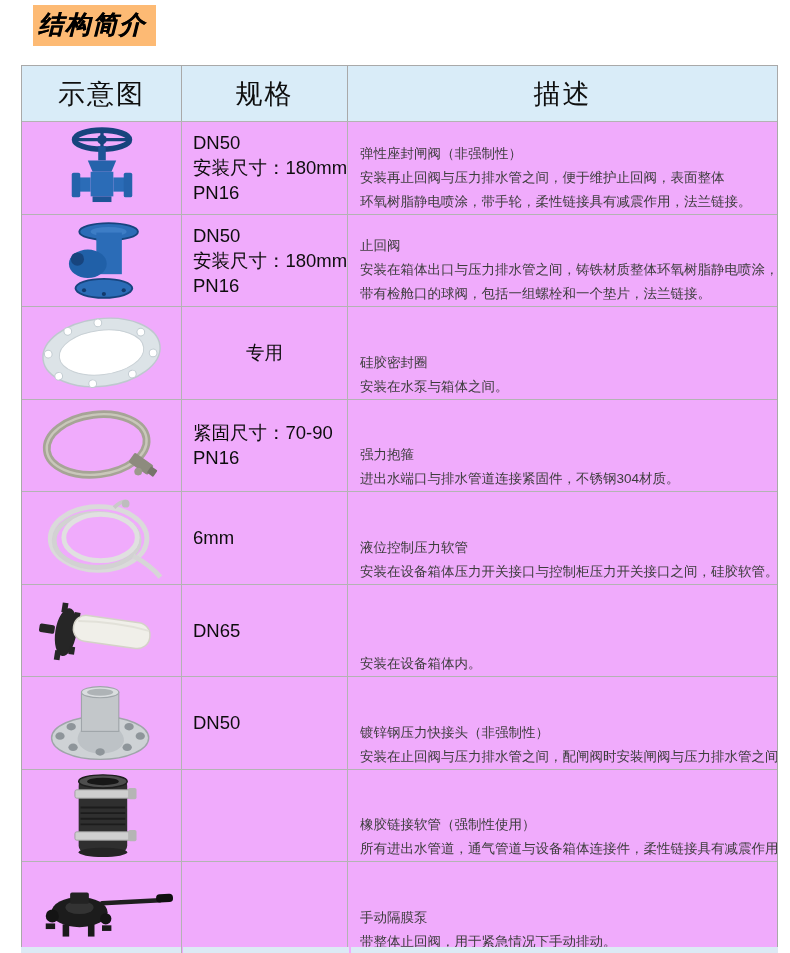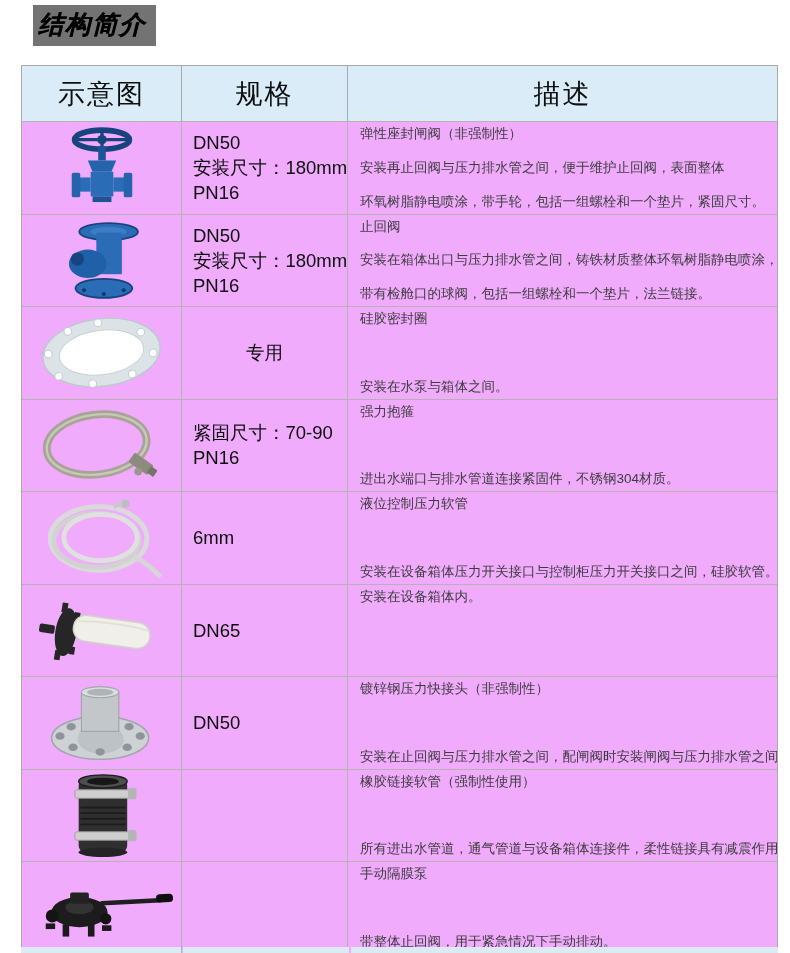--- a/index.html
+++ b/index.html
@@ -3,21 +3,21 @@
 <meta charset="utf-8">
 <style>
   * { margin:0; padding:0; box-sizing:border-box; }
   html,body { background:#ffffff; }
   body { width:790px; height:953px; font-family:"Liberation Sans","DejaVu Sans",sans-serif; position:relative; overflow:hidden; }
   .page { position:relative; width:790px; height:953px; background:#fff; }
 
   .doc-title {
     position:absolute; left:33px; top:5px;
     font-size:25px; font-weight:900; font-style:italic; color:#000;
-    background:#737373; padding:3px 10px 5px 5px; letter-spacing:2px;
+    background:#fdba74; padding:3px 10px 5px 5px; letter-spacing:2px;
     text-shadow:0.6px 0 0 #000;
   }
 
   .spec-table {
     position:absolute; left:21px; top:65px; width:757px;
     border:1px solid #a9a9a9; background:#fff;
   }
   .hrow { display:flex; height:55px; background:#d9ecf8; }
   .hcell {
     display:flex; align-items:center; justify-content:center;
@@ -33,21 +33,21 @@
     display:flex; align-items:center; justify-content:center; overflow:hidden;
   }
   .cell-spec {
     width:166px; border-right:1px solid #b3b3b3;
     display:flex; flex-direction:column; justify-content:center;
     padding-left:11px; font-size:18.5px; line-height:25px; color:#0d0d0d;
     overflow:hidden; white-space:nowrap;
   }
   .cell-spec.center { padding-left:0; align-items:center; }
   .cell-desc {
-    flex:1; display:flex; flex-direction:column; justify-content:space-between;
+    flex:1; display:flex; flex-direction:column; justify-content:flex-end;
     padding-left:12px; font-size:13.5px; line-height:24px; color:#3d3d3d;
     overflow:hidden; white-space:nowrap;
   }
   .bottom-strip {
     position:absolute; left:21px; top:946.5px; width:757px; height:6.5px;
     display:flex; gap:2px;
   }
   .bottom-strip > div { background:#dceaf5; }
   .bs1 { width:160px; } .bs2 { width:166px; } .bs3 { flex:1; }
   svg { display:block; }
@@ -84,21 +84,21 @@
         </svg>
       </div>
       <div class="cell-spec">
         <div>DN50</div>
         <div>安装尺寸：180mm</div>
         <div>PN16</div>
       </div>
       <div class="cell-desc">
         <div>弹性座封闸阀（非强制性）</div>
         <div>安装再止回阀与压力排水管之间，便于维护止回阀，表面整体</div>
-        <div>环氧树脂静电喷涂，带手轮，包括一组螺栓和一个垫片，紧固尺寸。</div>
+        <div>环氧树脂静电喷涂，带手轮，柔性链接具有减震作用，法兰链接。</div>
       </div>
     </div>
 
     <div class="brow">
       <div class="cell-img">
         <svg viewBox="0 0 110 88" width="104" height="84">
           <ellipse cx="62" cy="14" rx="31" ry="9" fill="#2b6cb7" stroke="#17447e" stroke-width="2"></ellipse>
           <ellipse cx="62" cy="14" rx="19" ry="5" fill="#3d7dc6"></ellipse>
           <rect x="49" y="15" width="27" height="44" fill="#2b6cb7"></rect>
           <ellipse cx="40" cy="48" rx="20" ry="15" fill="#2060a8"></ellipse>

